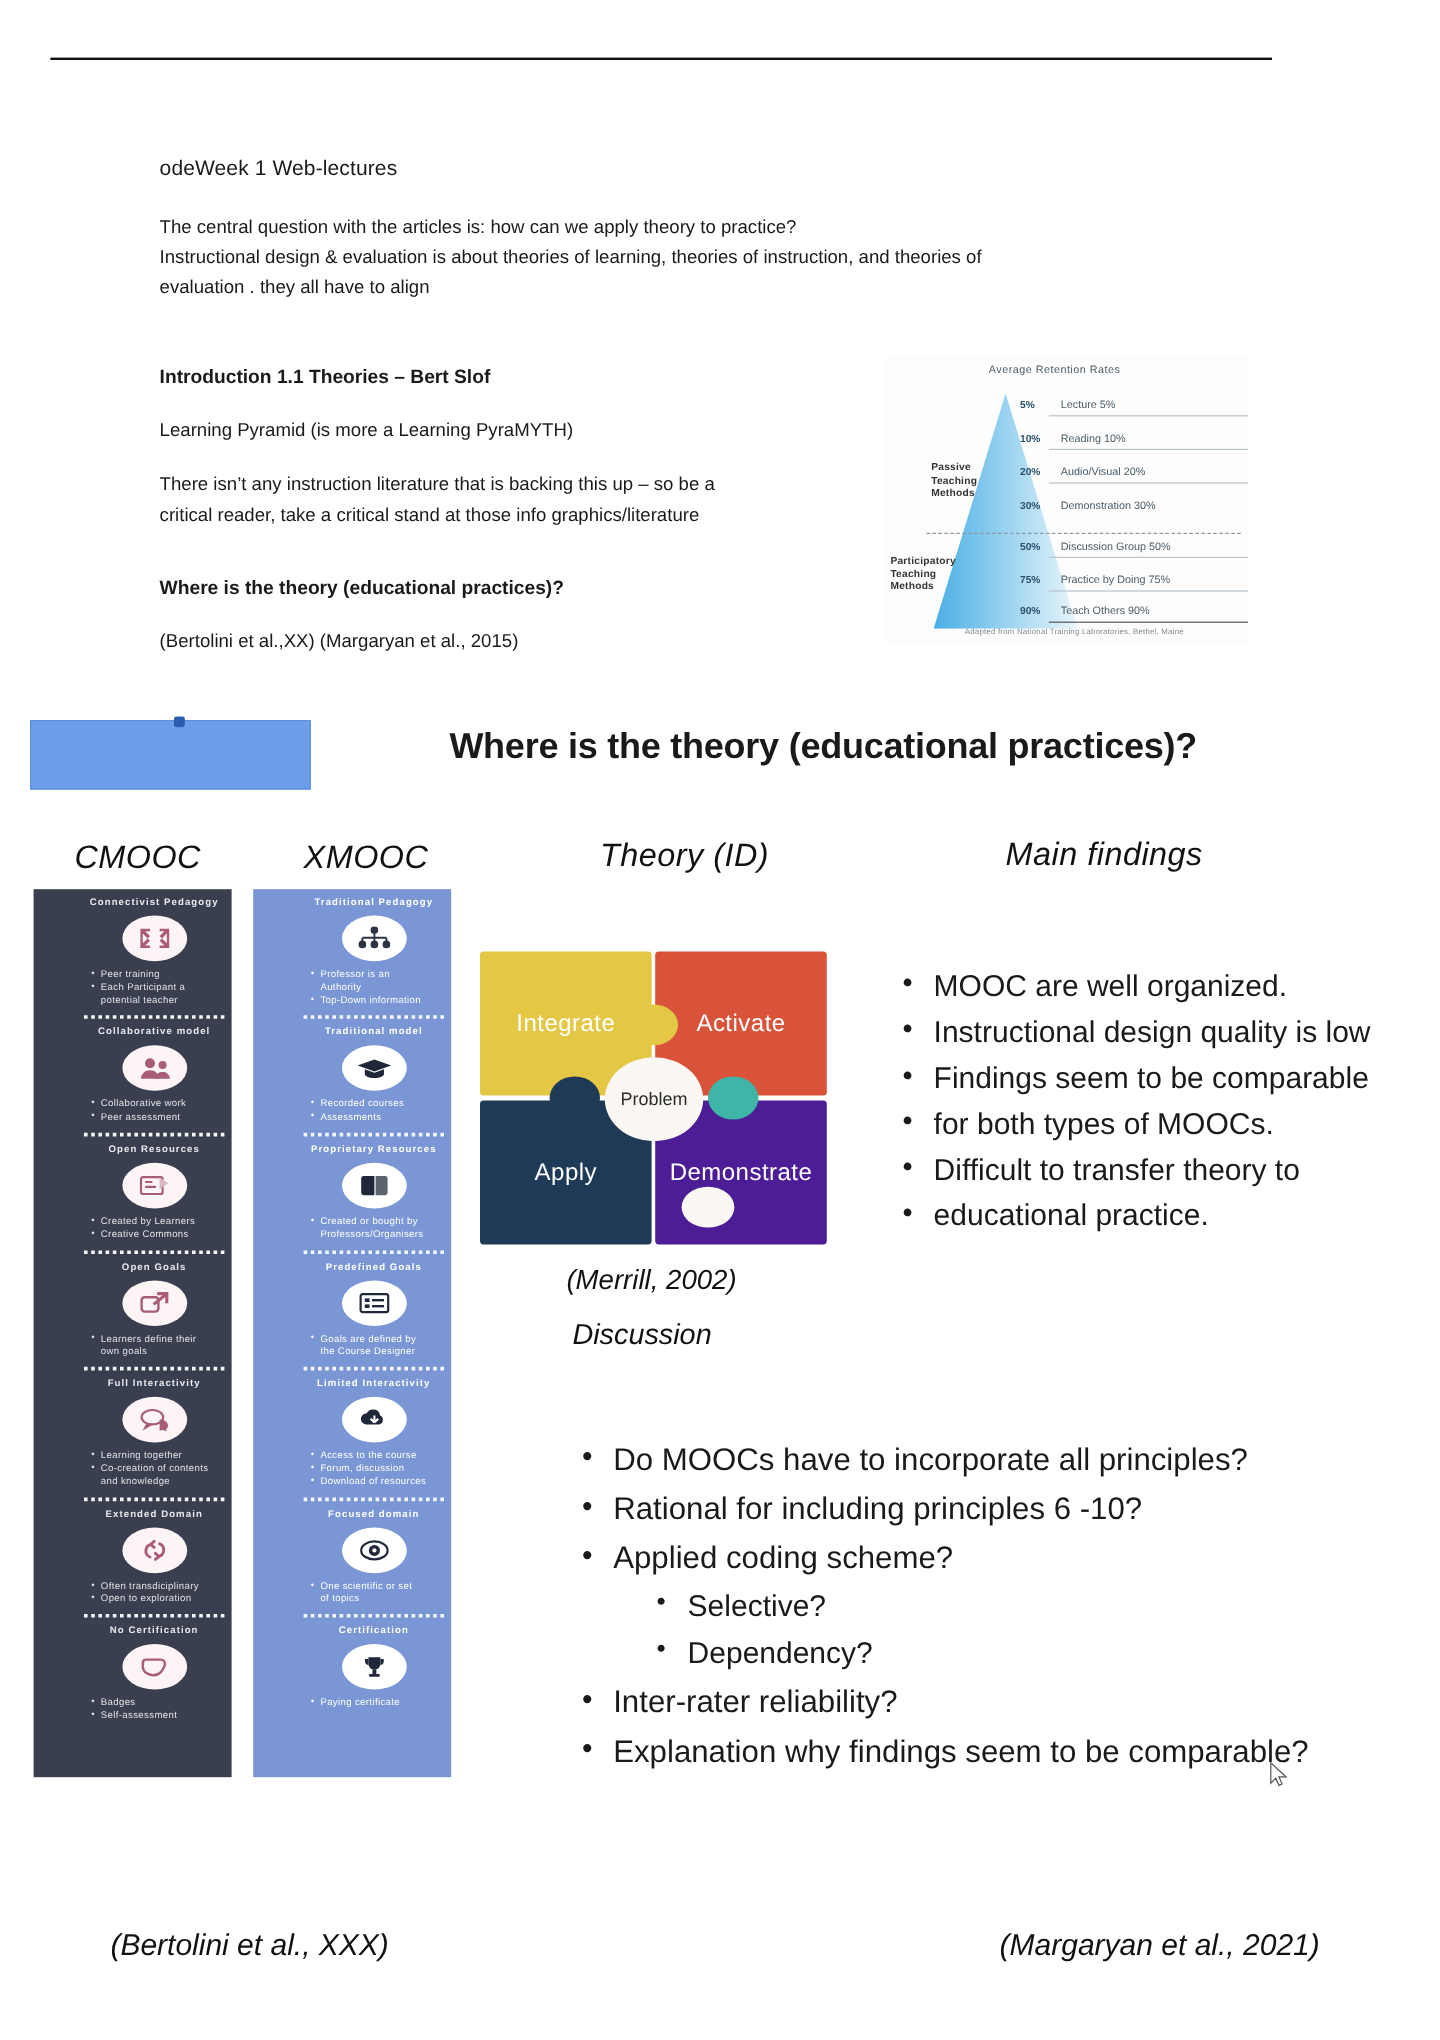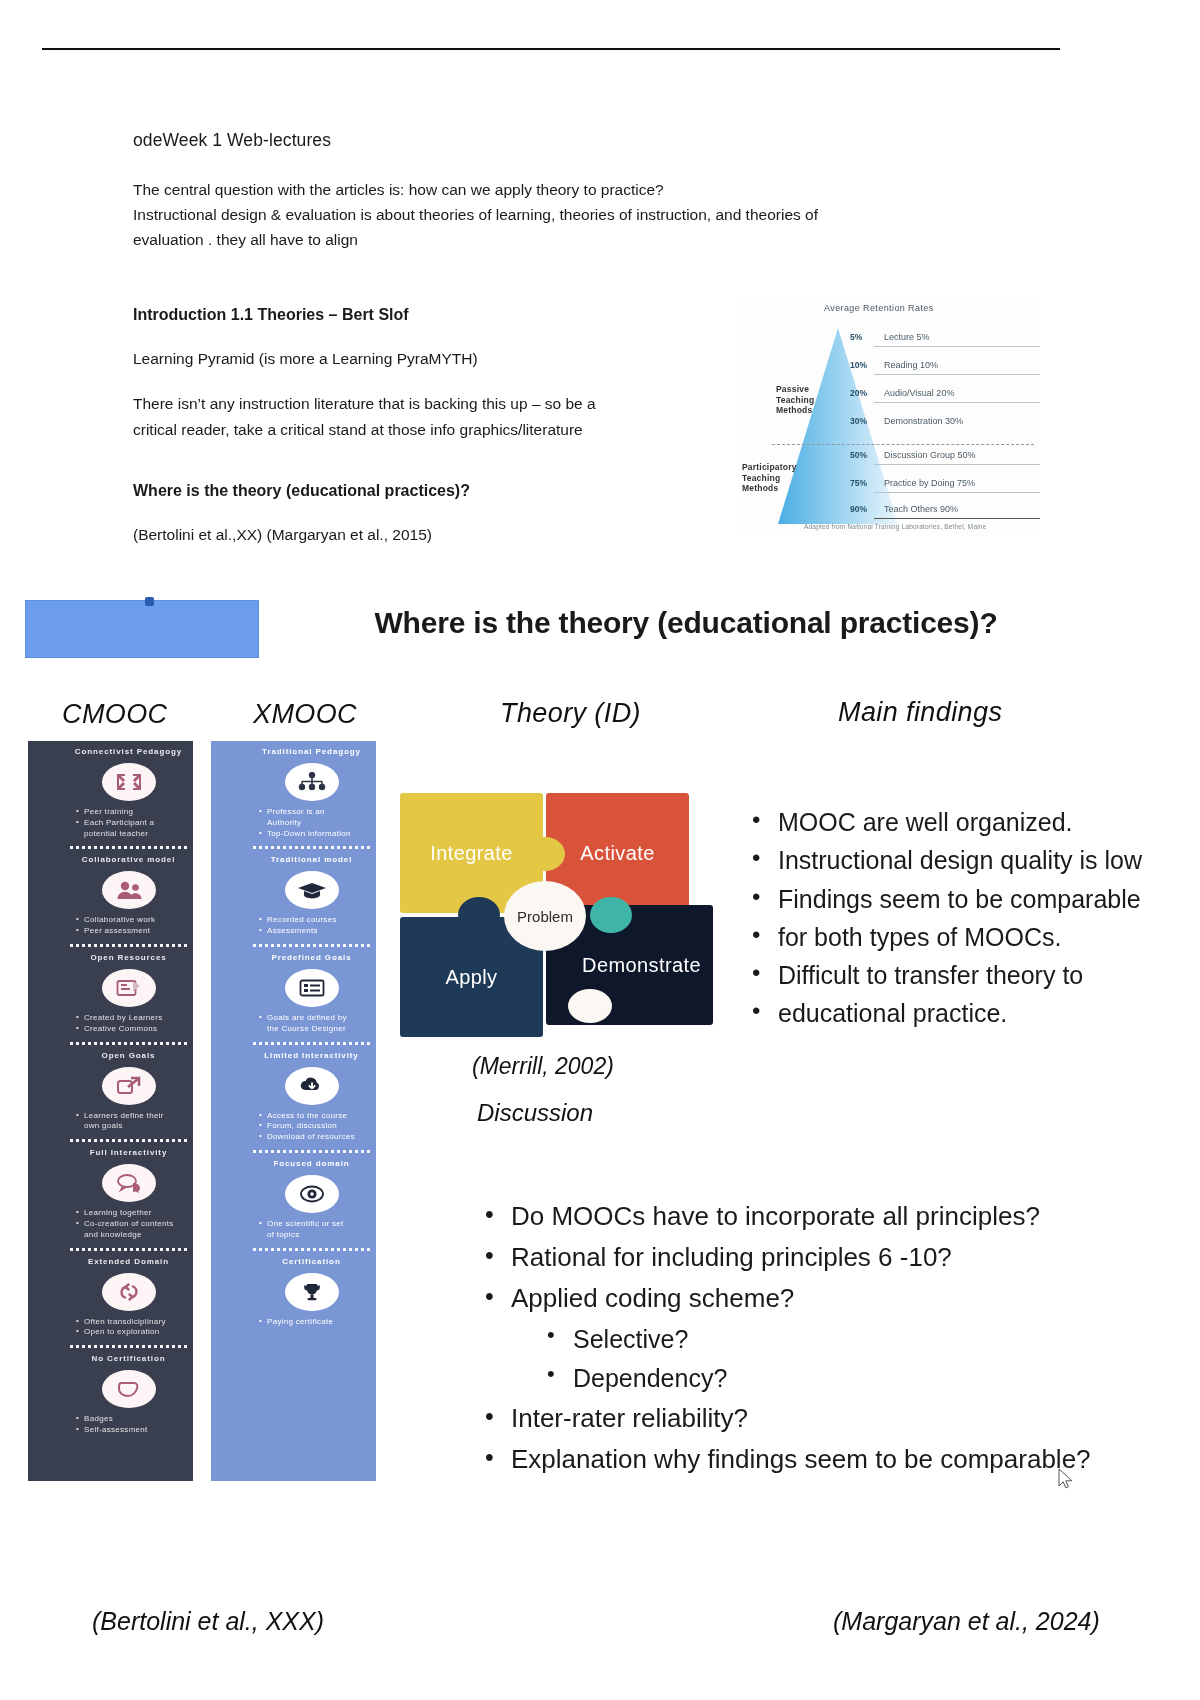--- a/index.html
+++ b/index.html
@@ -83,21 +83,21 @@
   .bul div.cont:before{content:"";}
 
   
   .puzzle{position:absolute;left:400px;top:208px;width:290px;height:248px;}
   .pz{position:absolute;width:143px;height:120px;display:flex;
       align-items:center;justify-content:center;color:#fff;
       font-size:20px;letter-spacing:.4px;}
   .pz-int{left:0;top:0;background:#E3C745;border-radius:3px;}
   .pz-act{left:146px;top:0;background:#D9533B;border-radius:3px;}
   .pz-app{left:0;top:124px;background:#1E3A57;border-radius:3px;}
-  .pz-dem{left:146px;top:112px;background:#0f172a;border-radius:3px;padding-left:24px;}
+  .pz-dem{left:146px;top:124px;background:#4c1d95;border-radius:3px;}
   .pz-center{position:absolute;left:104px;top:88px;width:82px;height:70px;
       background:#fbf8f3;border-radius:50%;display:flex;align-items:center;
       justify-content:center;font-size:15px;color:#2b2b2b;z-index:4;}
   .knob-a{position:absolute;left:125px;top:44px;width:40px;height:34px;
       background:#E3C745;border-radius:50%;z-index:3;}
   .knob-b{position:absolute;left:58px;top:104px;width:42px;height:36px;
       background:#1E3A57;border-radius:50%;z-index:3;}
   .knob-c{position:absolute;left:190px;top:104px;width:42px;height:36px;
       background:#3FB5A8;border-radius:50%;z-index:3;}
   .knob-d{position:absolute;left:168px;top:196px;width:44px;height:34px;
@@ -376,20 +376,36 @@
               </g>
             </svg>
         </div>
         <div class="bul">
           <div>Recorded courses</div>
           <div>Assessments</div>
         </div>
         <div class="seg-div"></div>
       </div>
 
+      <div class="seg">
+        <div class="seg-title">Proprietary Resources</div>
+        <div class="badge">
+          <svg width="26" height="20" viewBox="0 0 26 20">
+              <g fill="#1f2738">
+            <path d="M4 2h9v16H4a2 2 0 01-2-2V4a2 2 0 012-2z"></path>
+            <path d="M14 2h8a2 2 0 012 2v12a2 2 0 01-2 2h-8z" opacity=".72"></path>
+              </g>
+            </svg>
+        </div>
+        <div class="bul">
+          <div>Created or bought by</div>
+          <div class="cont">Professors/Organisers</div>
+        </div>
+        <div class="seg-div"></div>
+      </div>
 
       <div class="seg">
         <div class="seg-title">Predefined Goals</div>
         <div class="badge">
           <svg width="28" height="20" viewBox="0 0 28 20">
               <g fill="none" stroke="#1f2738" stroke-width="1.8">
             <rect x="2.5" y="2.5" width="23" height="15" rx="1.8"></rect>
               </g>
             <g fill="#1f2738">
                 <rect x="6" y="6" width="4" height="3"></rect>
@@ -496,20 +512,20 @@
       <li>Do MOOCs have to incorporate all principles?</li>
       <li>Rational for including principles 6 -10?</li>
       <li>Applied coding scheme?</li>
       <li class="sub">Selective?</li>
       <li class="sub">Dependency?</li>
       <li>Inter-rater reliability?</li>
       <li>Explanation why findings seem to be comparable?</li>
     </ul>
 
     <div class="cite cite-bert">(Bertolini et al., XXX)</div>
-    <div class="cite cite-marg">(Margaryan et al., 2024)</div>
+    <div class="cite cite-marg">(Margaryan et al., 2021)</div>
   </div>
 
   <svg class="cursor" viewBox="0 0 16 22">
     <path d="M1 1l0 17 4.2-4.2 2.6 6 2.6-1.1-2.6-5.9 6 0z" fill="#ffffff" stroke="#555" stroke-width="1"></path>
   </svg>
 
 </div>
 
 </body></html>

